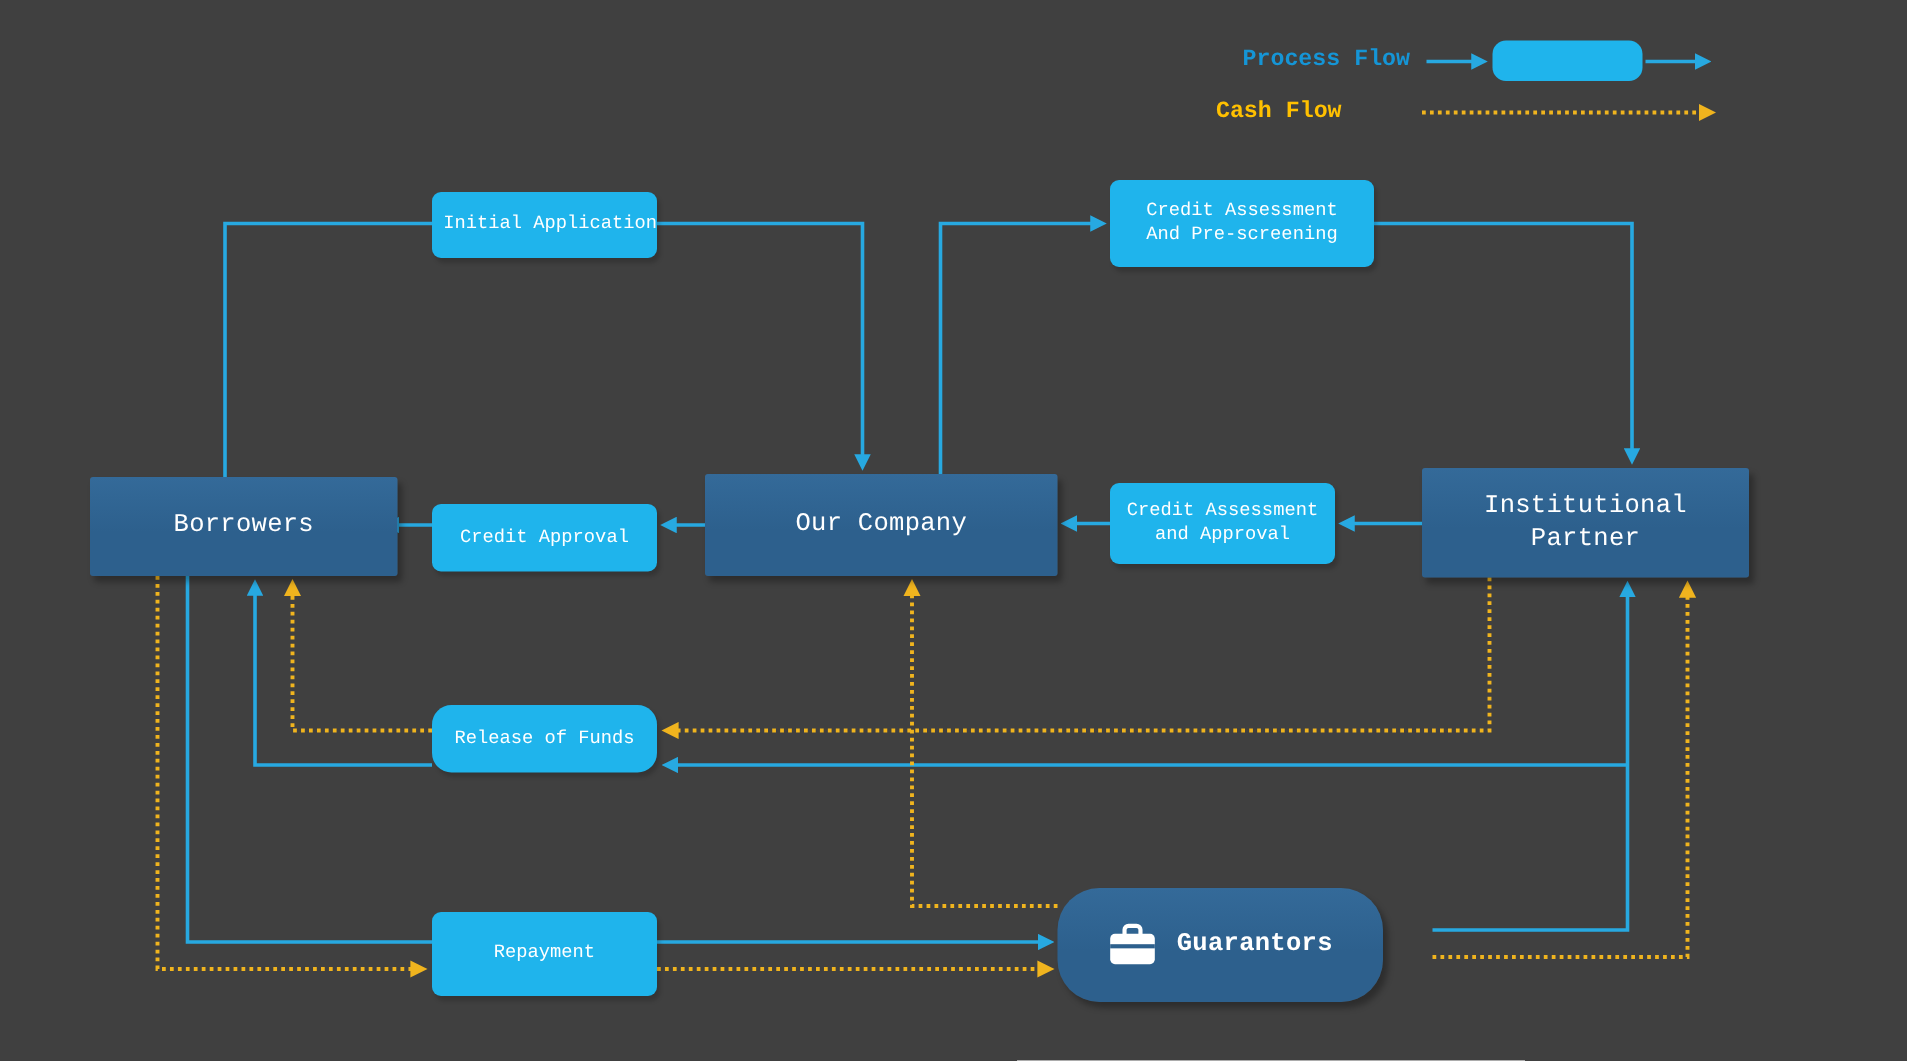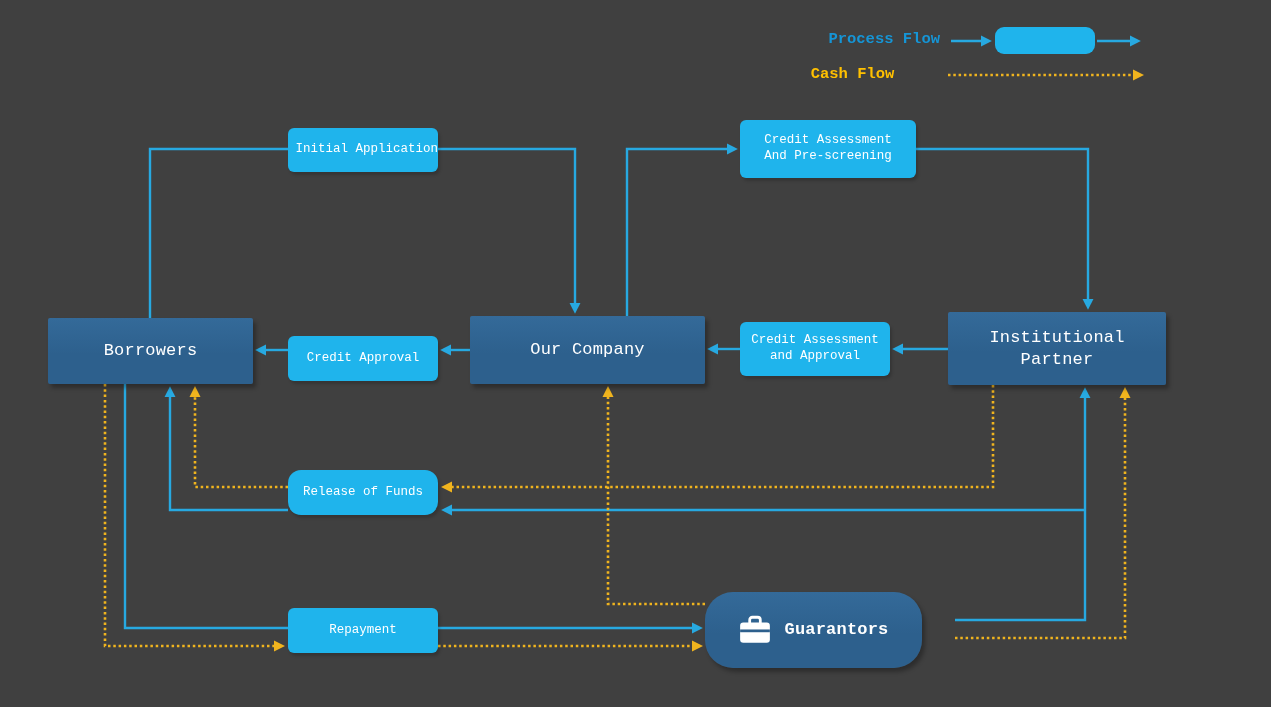--- a/index.html
+++ b/index.html
@@ -83,21 +83,21 @@
 
     <path class="edge-process" d="M951 41 L988 41" marker-end="url(#mBlue)"></path>
     <path class="edge-process" d="M1097 41 L1137 41" marker-end="url(#mBlue)"></path>
     <path class="edge-cash" d="M948 75 L1140 75" marker-end="url(#mGold)"></path>
   </svg>
 
   <div class="legend-label process-text">Process Flow</div>
   <div class="legend-pill"></div>
   <div class="legend-label cash-text">Cash Flow</div>
 
-  <div class="node entity" style="left:48px;top:318px;width:205px;height:66px;">
+  <div class="node entity" style="left:60px;top:318px;width:205px;height:66px;">
     <span class="node-label">Borrowers</span>
   </div>
 
   <div class="node entity" style="left:470px;top:316px;width:235px;height:68px;align-items:center;">
     <span class="node-label">Our Company</span>
   </div>
 
   <div class="node entity" style="left:948px;top:312px;width:218px;height:73px;">
     <span class="node-label">Institutional
 Partner</span>
@@ -127,17 +127,17 @@
 
   <div class="node process" style="left:740px;top:322px;width:150px;height:54px;">
     <span class="node-label">Credit Assessment
 and Approval</span>
   </div>
 
   <div class="node process" style="left:288px;top:470px;width:150px;height:45px;border-radius:13px;">
     <span class="node-label">Release of Funds</span>
   </div>
 
-  <div class="node process" style="left:288px;top:608px;width:150px;height:45px;">
+  <div class="node process" style="left:288px;top:608px;width:150px;height:56px;">
     <span class="node-label">Repayment</span>
   </div>
 
 </div>
 
 </body></html>

